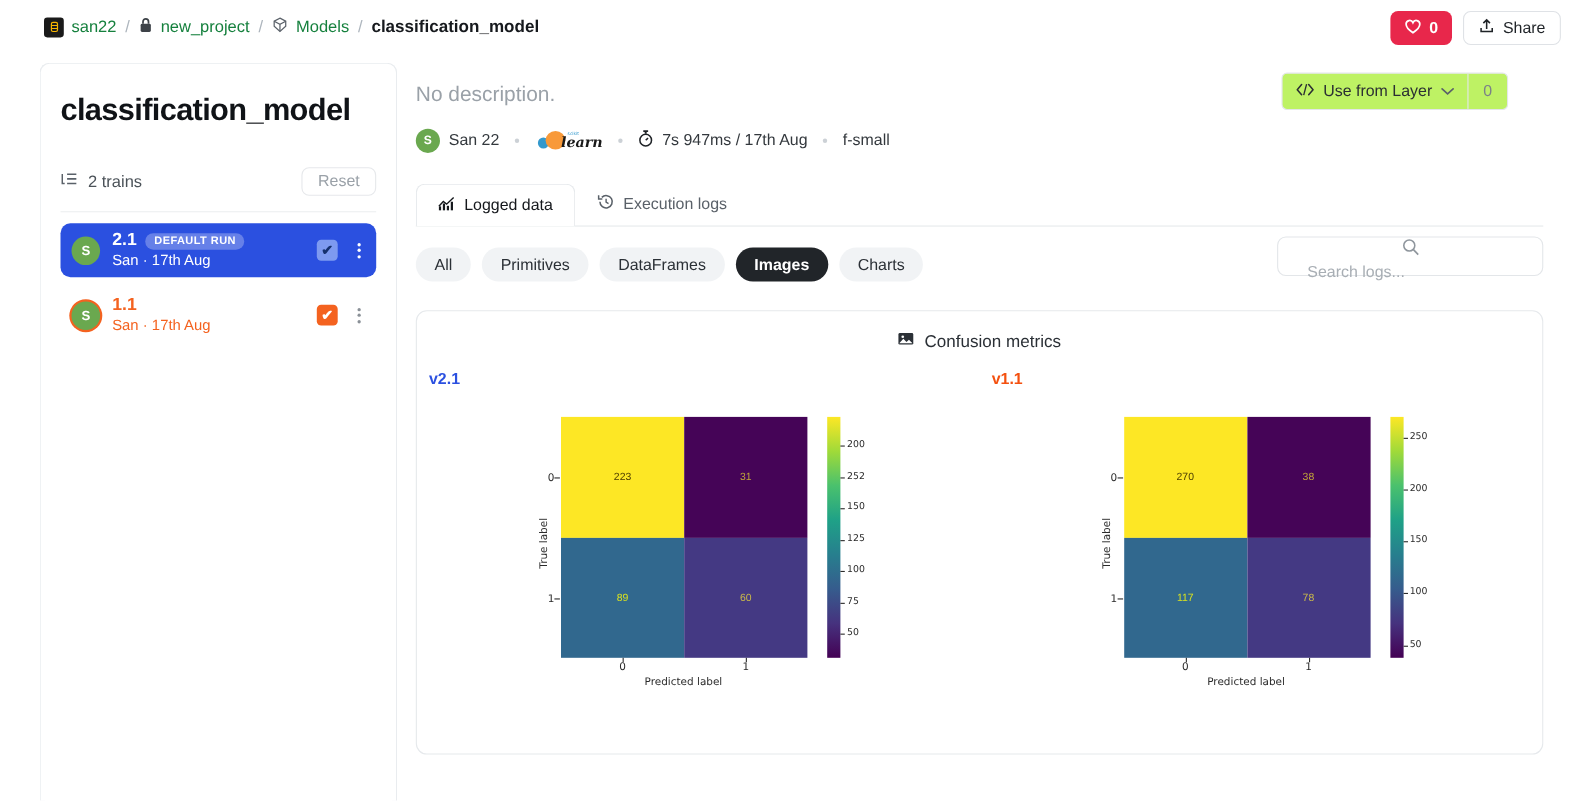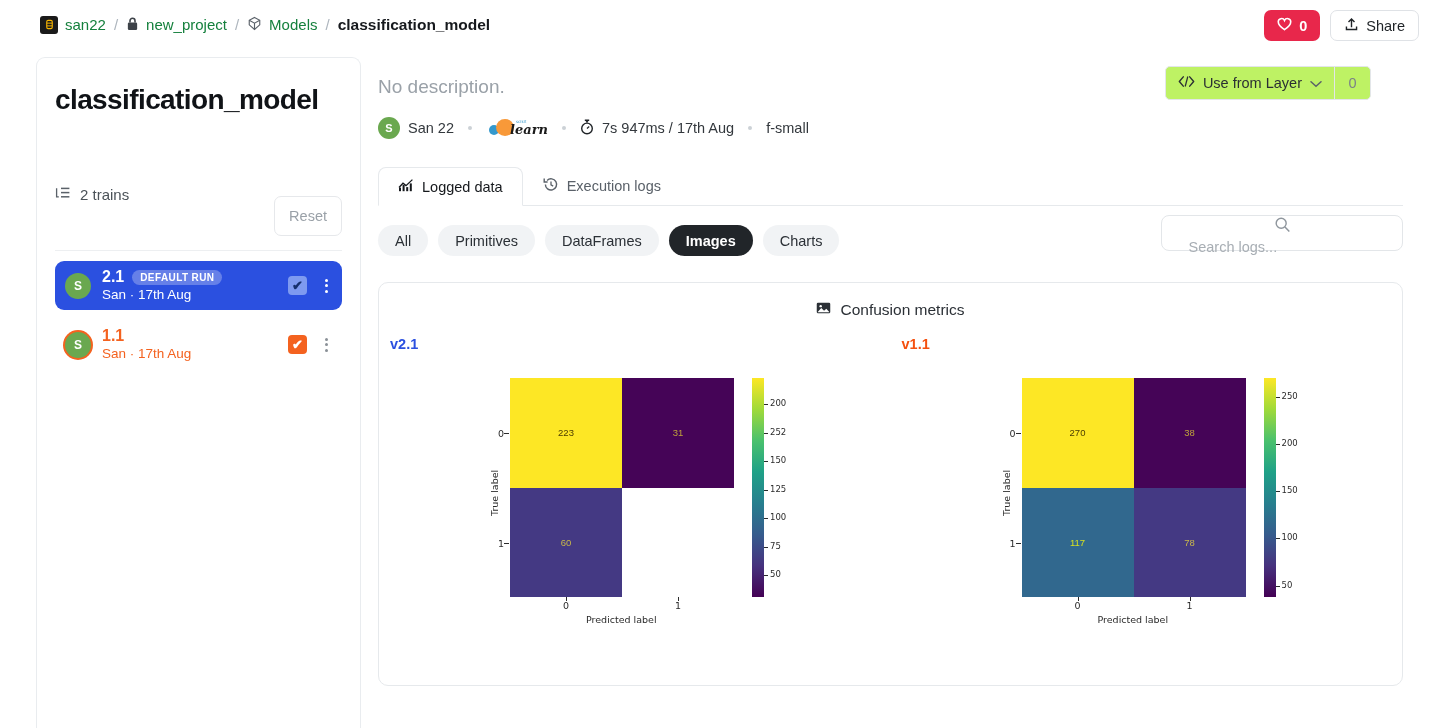--- a/index.html
+++ b/index.html
@@ -44,23 +44,22 @@
     background: #fff; border: 1px solid #e9ecef; border-bottom: none;
     border-radius: 9px 9px 0 0; padding: 26px 18px 0 18px;
   }
   .side-title { font-size: 28px; font-weight: bold; letter-spacing: -0.6px; color: #101317; }
   .trains-row {
     margin-top: 36px; display: flex; align-items: center; justify-content: space-between;
   }
   .trains-left { display: flex; align-items: center; gap: 9px; font-size: 15px; color: #4b5258; }
   .reset-btn {
     background: #fff; border: 1px solid #e6e8eb; border-radius: 7px;
-    height: 40px; padding: 0 14px; font-size: 14.5px; color: #9aa1a8; cursor: pointer;
+    height: 26px; padding: 0 14px; font-size: 14.5px; color: #9aa1a8; cursor: pointer;
     font-family: inherit;
-    margin-top: 44px;
   }
   .side-divider { margin-top: 14px; height: 1px; background: #edeff1; }
   .run {
     display: flex; align-items: center; border-radius: 9px;
     height: 49px; padding: 0 8px 0 10px; margin-top: 10px; gap: 11px; cursor: pointer;
   }
   .run.selected { background: #2b50e0; }
   .avatar {
     width: 26px; height: 26px; border-radius: 50%; background: #6aa84f; color: #fff;
     display: flex; align-items: center; justify-content: center;
@@ -405,20 +404,21 @@
 
       <div class="panels">
 
         <div class="panel">
           <div class="panel-lbl blue">v2.1</div>
           <div class="figwrap">
 
             <div class="cmgrid" id="cm1" style="left:120px; top:12px; width:224px; height:219px;">
                 <div class="cell" style="background: rgb(253, 231, 37); color: rgb(75, 61, 0);">223</div>
                 <div class="cell" style="background: rgb(69, 4, 87); color: rgb(191, 164, 58);">31</div>
+                <div class="cell" style="background: rgb(49, 104, 142); color: rgb(215, 224, 32);">89</div>
                 <div class="cell" style="background: rgb(68, 57, 131); color: rgb(201, 184, 74);">60</div>
               </div>
 
             <div class="axlbl" id="cm1-y0" style="left:108px; top:62px;">0</div>
             <div class="axlbl" id="cm1-y1" style="left:108px; top:172px;">1</div>
             <div class="tickline" style="left:114px; top:67px; width:5px; height:1px;"></div>
             <div class="tickline" style="left:114px; top:177px; width:5px; height:1px;"></div>
 
             <div class="axlbl" id="cm1-x0" style="left:173px; top:234px;">0</div>
             <div class="axlbl" id="cm1-x1" style="left:285px; top:234px;">1</div>

